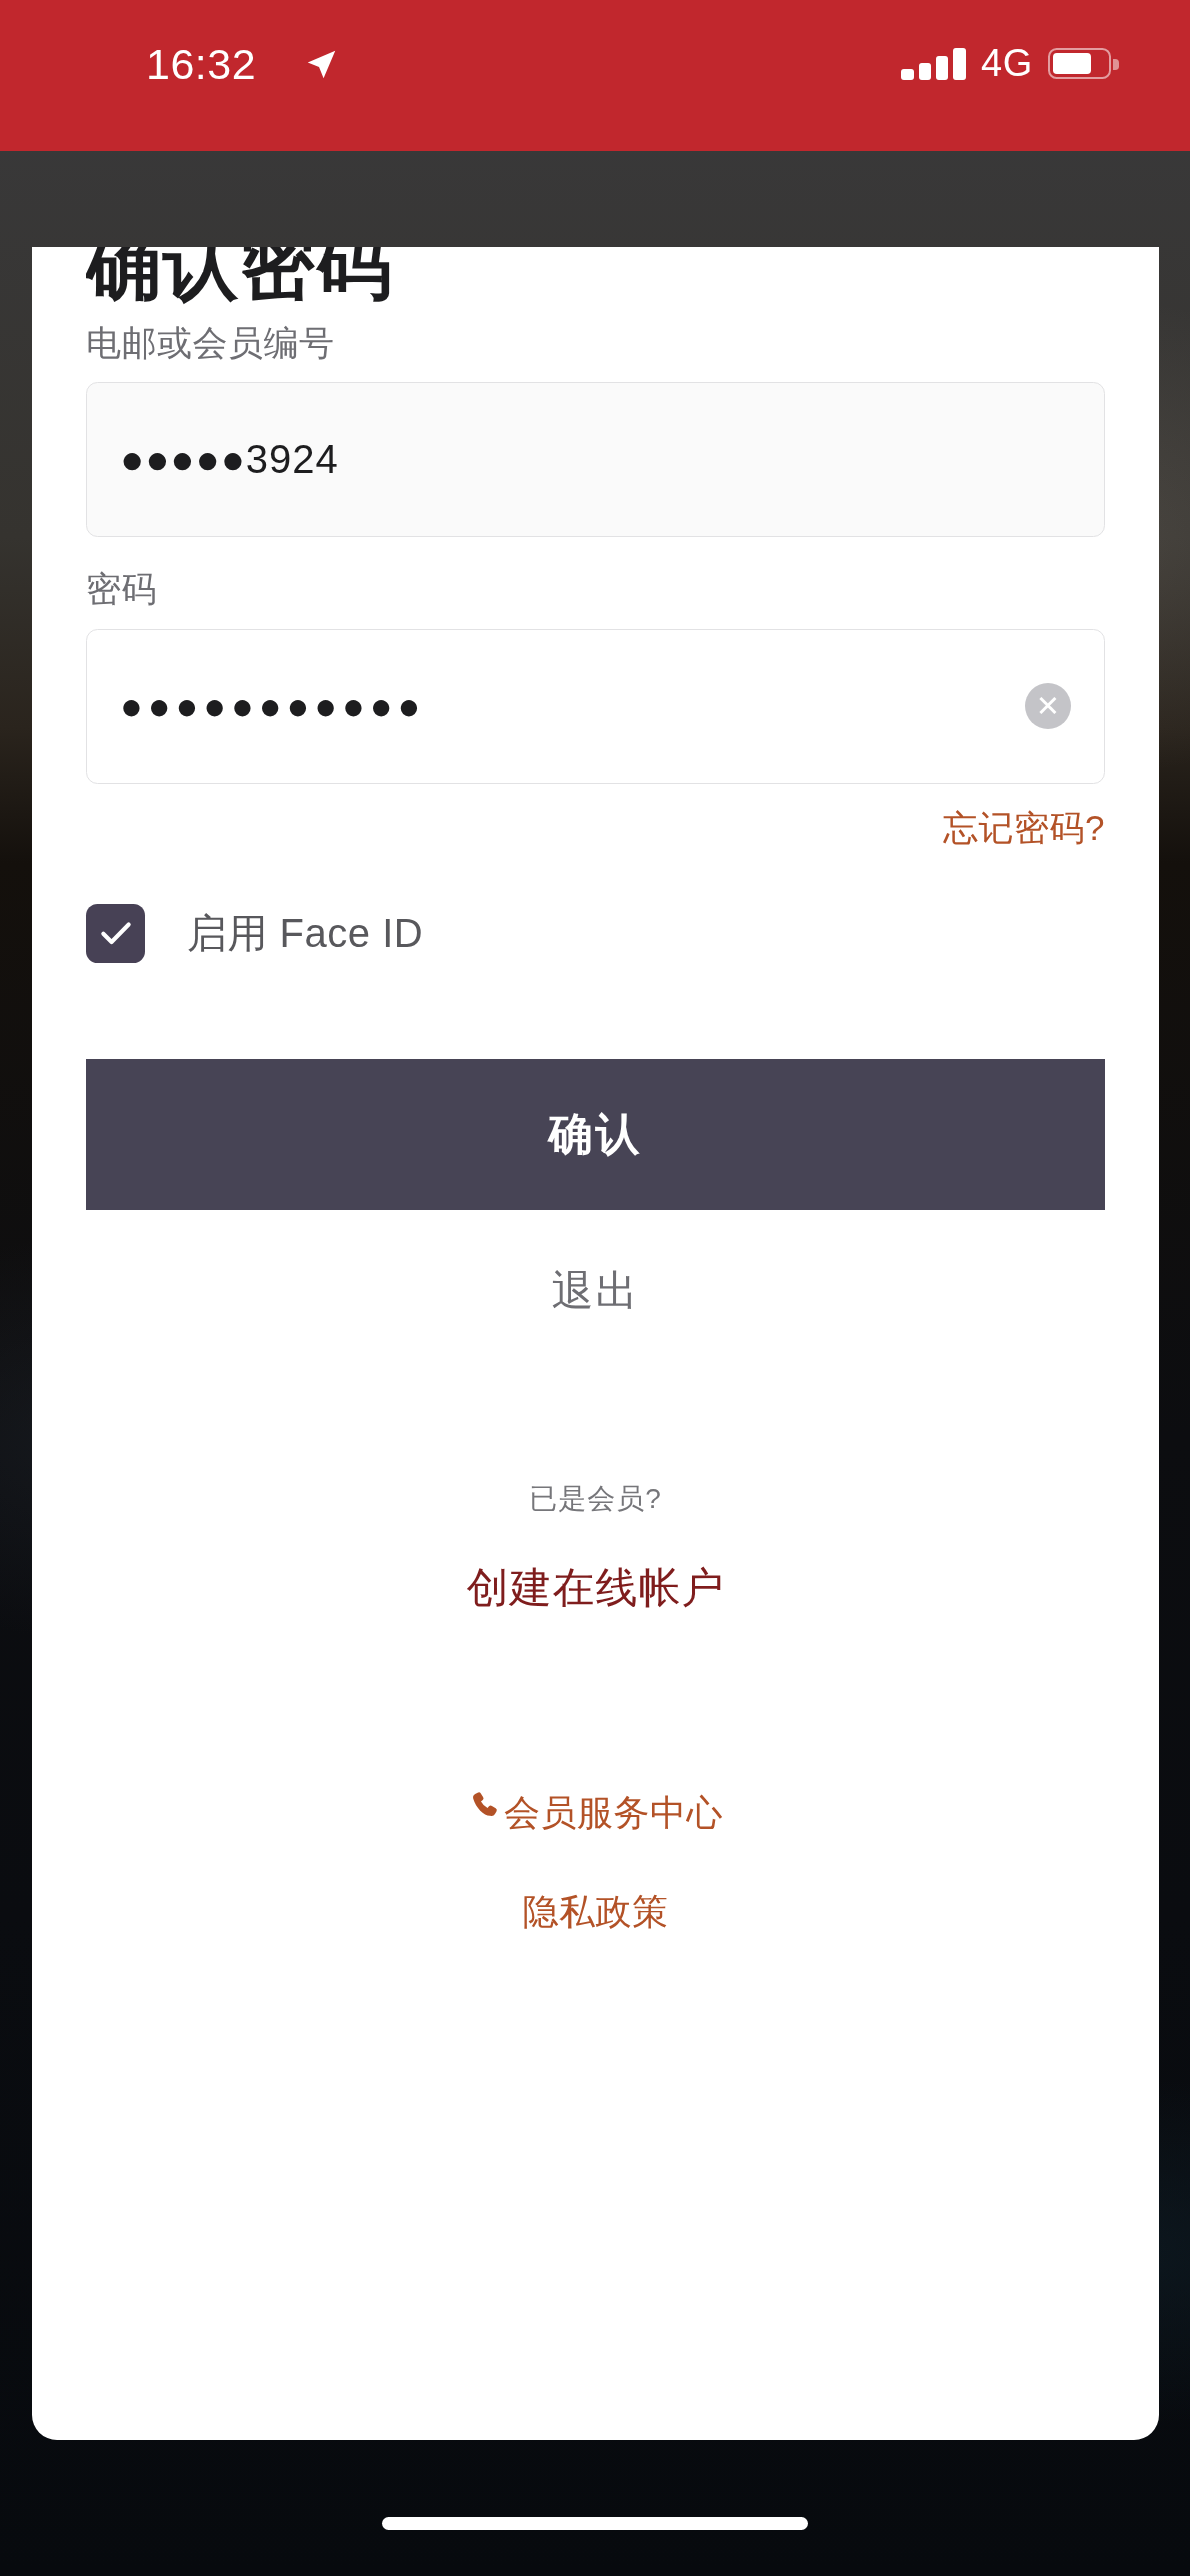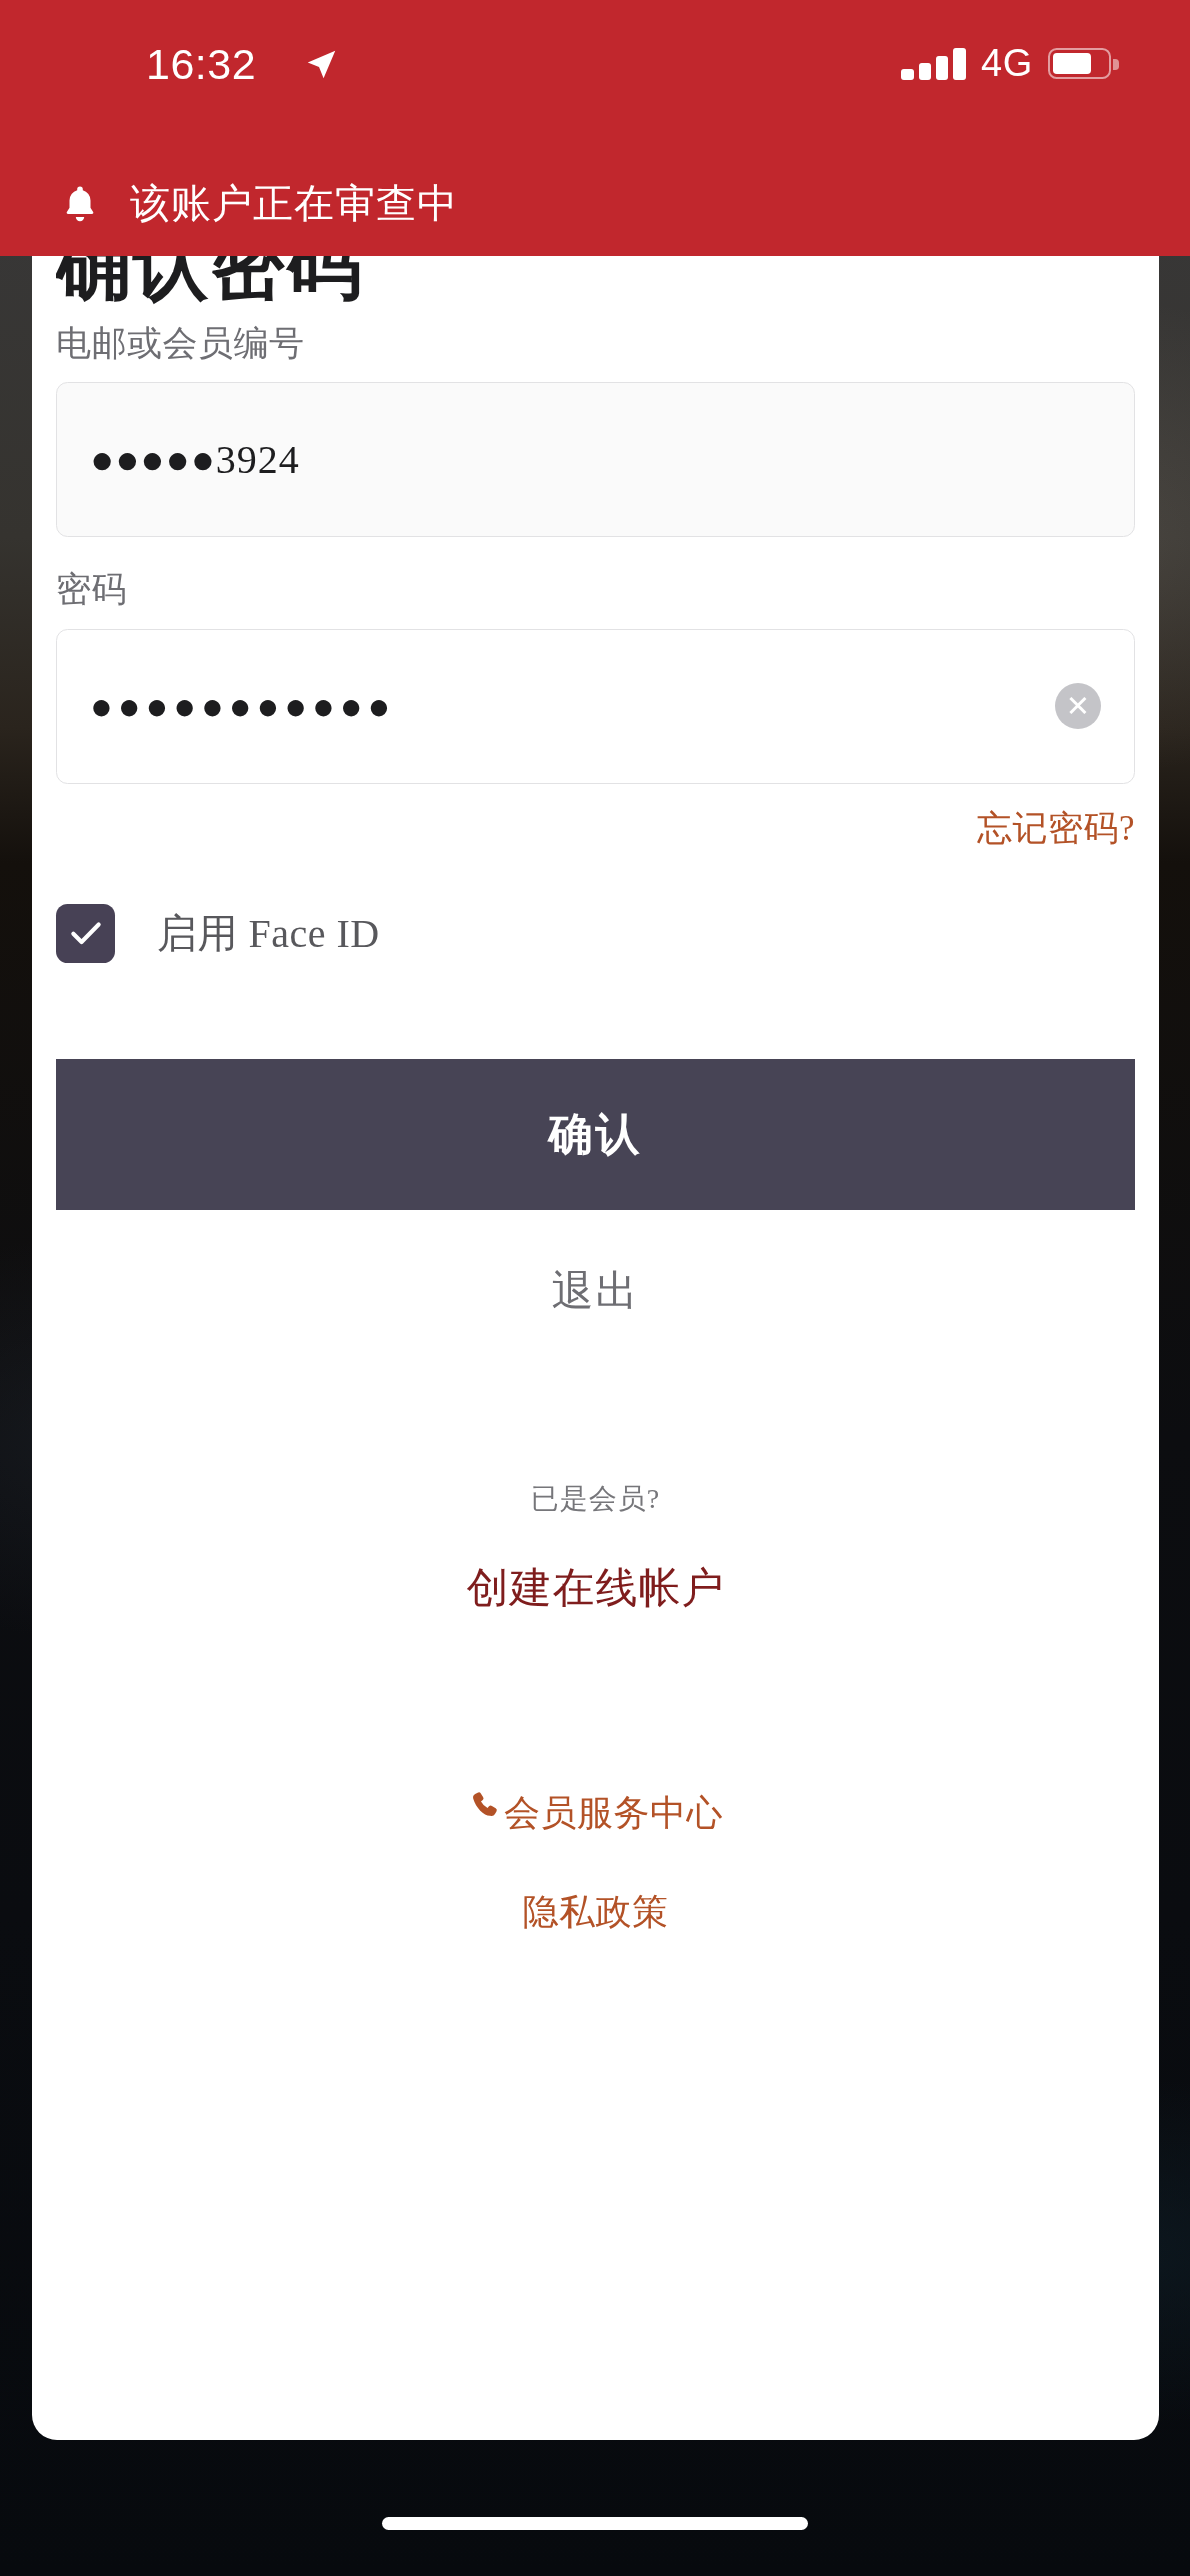--- a/index.html
+++ b/index.html
@@ -148,22 +148,21 @@
     top: 247px;
     width: 1127px;
     height: 2193px;
     background: #ffffff;
     border-radius: 0 0 25px 25px;
     overflow: hidden;
     z-index: 20;
   }
   .card-inner {
     position: relative;
-    padding: 0 24px;
-    font-family: Liberation Serif, serif;
+    padding: 0 54px;
   }
 
   .page-title {
     margin-top: -19px;
     font-size: 75px;
     font-weight: bold;
     color: #1d1d1f;
     letter-spacing: 1.9px;
     line-height: 1;
     height: 92px;
@@ -347,27 +346,20 @@
           <i></i>
           <i></i>
       </div>
       <div class="net-label">4G</div>
       <div class="battery">
         <div class="level"></div>
       </div>
     </div>
   </div>
 
-  <div class="banner">
-    <svg class="bell-icon" viewBox="0 0 24 24" fill="currentColor">
-      <path d="M12 2a1.6 1.6 0 0 1 1.6 1.6v.6A6 6 0 0 1 18 10v4.2l1.5 2.3a.8.8 0 0 1-.67 1.25H5.17a.8.8 0 0 1-.67-1.25L6 14.2V10a6 6 0 0 1 4.4-5.8v-.6A1.6 1.6 0 0 1 12 2z"></path>
-      <path d="M9.6 19.4h4.8a2.4 2.4 0 0 1-4.8 0z"></path>
-    </svg>
-    <div class="banner-text">该账户正在审查中</div>
-  </div>
 
   <div class="card">
     <div class="card-inner">
 
       <div class="page-title">确认密码</div>
 
       <div class="field" style="">
         <div class="field-label">电邮或会员编号</div>
         <div class="input-box filled">
           <span class="input-value">●●●●●3924</span>

